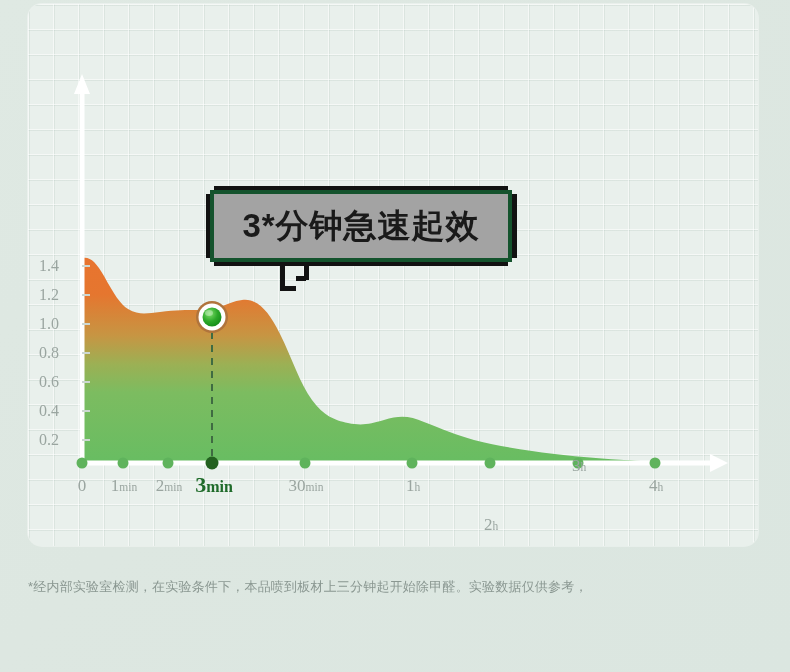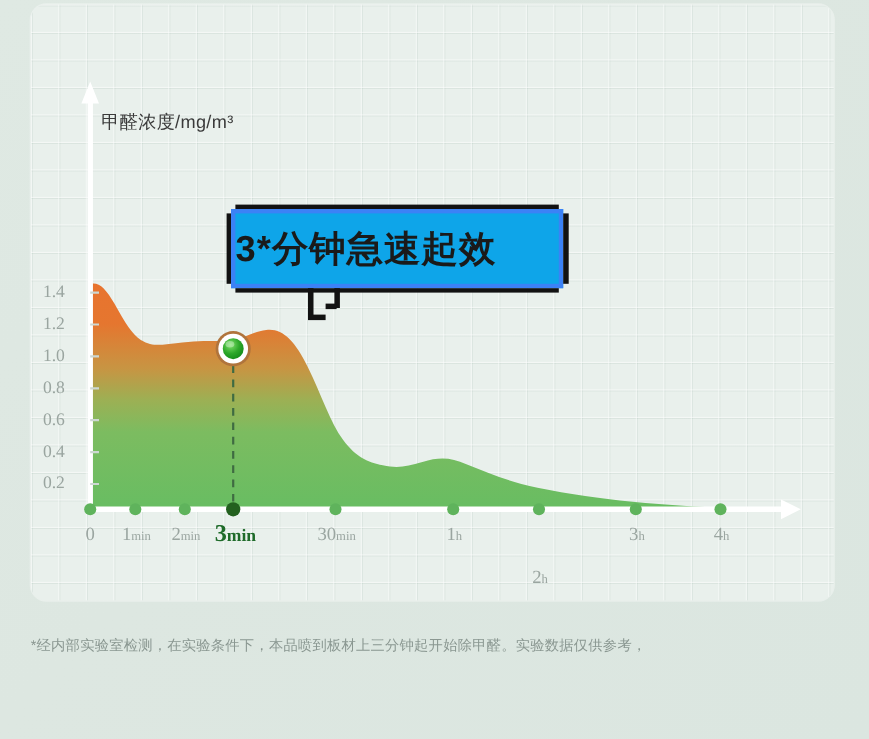--- a/index.html
+++ b/index.html
@@ -71,23 +71,23 @@
   }
   .xtick.hl .u { font-size:16px; font-weight:bold; }
 
   
   #callout {
     position:absolute;
     left:182px; top:186px; width:302px; height:72px;
   }
   #callout .box {
     position:absolute; inset:0;
-    background:#0ea5e9;
-    border:4px solid #3b82f6;
-    display:flex; align-items:center; justify-content:flex-start;
+    background:#a3a3a3;
+    border:4px solid #14532d;
+    display:flex; align-items:center; justify-content:center;
   }
   #callout .txt {
     font-size:33px; font-weight:bold; color:#1a1a1a;
     letter-spacing:1px; white-space:nowrap;
   }
   
   .px { position:absolute; background:#121212; }
 
   
   #footnote {
@@ -174,23 +174,20 @@
         </g>
 
         <g>
           <circle cx="184" cy="313" r="16" fill="#b0743c"></circle>
           <circle cx="184" cy="313" r="13.5" fill="#ffffff"></circle>
           <circle cx="184" cy="313" r="9.5" fill="url(#dotGrad)"></circle>
           <ellipse cx="181" cy="309" rx="4" ry="3" fill="#ffffff" opacity=".35"></ellipse>
         </g>
       </svg>
 
-      <div class="ylabel" style="left:64px; top:96px;">
-        <span>甲醛浓度/mg/m³</span>
-      </div>
 
       <div class="ytick" style="left:0px; top:253px;">1.4</div>
       <div class="ytick" style="left:0px; top:282px;">1.2</div>
       <div class="ytick" style="left:0px; top:311px;">1.0</div>
       <div class="ytick" style="left:0px; top:340px;">0.8</div>
       <div class="ytick" style="left:0px; top:369px;">0.6</div>
       <div class="ytick" style="left:0px; top:398px;">0.4</div>
       <div class="ytick" style="left:0px; top:427px;">0.2</div>
 
       <div class="xtick" style="left:54px; top:472px;">
@@ -207,21 +204,21 @@
       </div>
       <div class="xtick" style="left:278px; top:472px;">
         <span>30</span><span class="u">min</span>
       </div>
       <div class="xtick" style="left:385px; top:472px;">
         <span>1</span><span class="u">h</span>
       </div>
       <div class="xtick" style="left:463px; top:472px;margin-top:39px;">
         <span>2</span><span class="u">h</span>
       </div>
-      <div class="xtick" style="left:551px; top:472px;">
+      <div class="xtick" style="left:551px; top:452px;">
         <span>3</span><span class="u">h</span>
       </div>
       <div class="xtick" style="left:628px; top:472px;">
         <span>4</span><span class="u">h</span>
       </div>
 
       <div id="callout">
         <div class="box">
           <span class="txt">3*分钟急速起效</span>
         </div>

